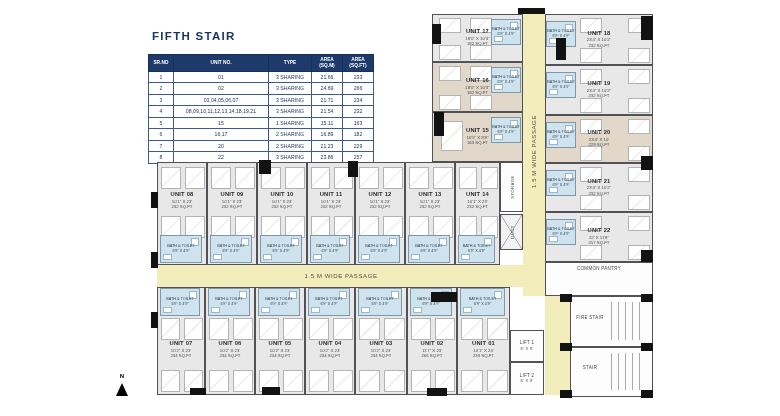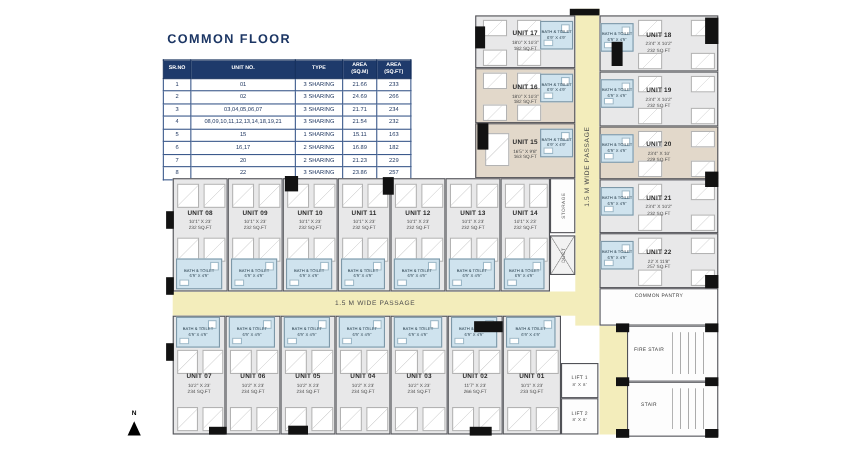--- a/index.html
+++ b/index.html
@@ -53,21 +53,21 @@
   .col{position:absolute;background:#121212;z-index:30;}
   .north{position:absolute;left:112px;top:364px;width:20px;text-align:center;z-index:6;}
   .north-n{font-size:6px;font-weight:700;color:#000;}
   .north-tri{margin:1px auto 0;width:0;height:0;border-left:6px solid transparent;
              border-right:6px solid transparent;border-bottom:13px solid #000;}
 </style>
 </head>
 <body>
 
 <div class="canvas">
-  <div class="title">COMMON FLOOR</div>
+  <div class="title">FIFTH STAIR</div>
   <div class="tablewrap">
     <table id="area-table">
         <thead>
           <tr>
             <th>SR.NO</th>
             <th>UNIT NO.</th>
             <th>TYPE</th>
             <th>AREA
 (SQ.M)</th>
             <th>AREA

